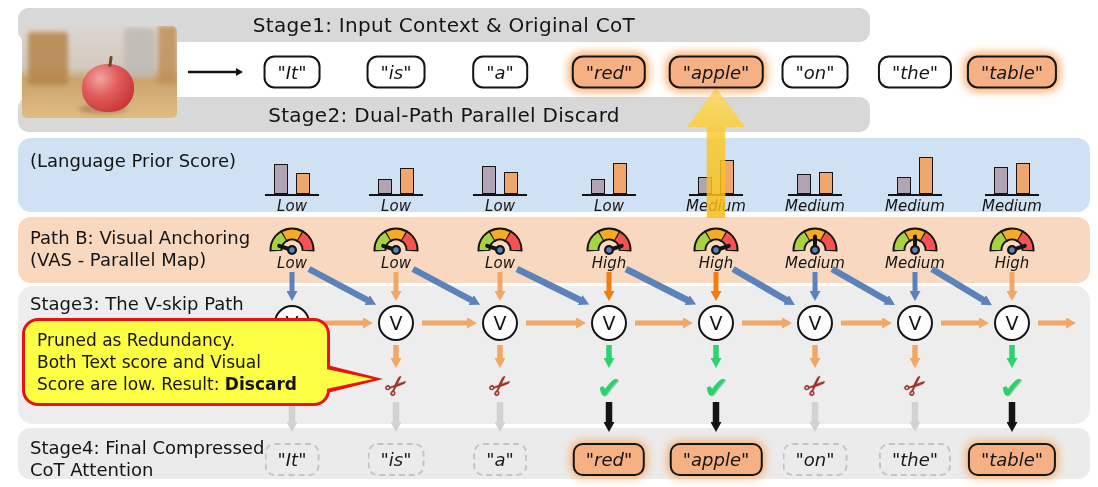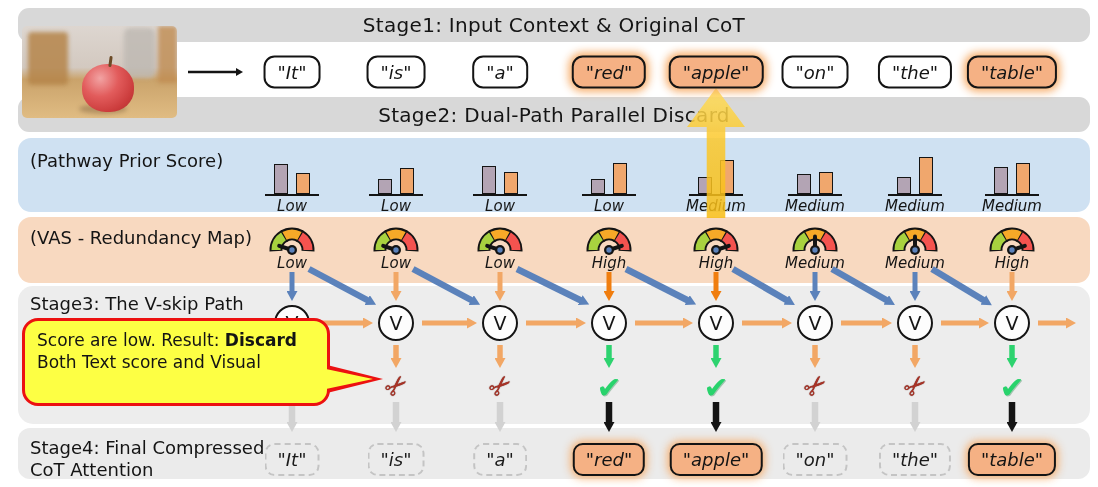--- a/index.html
+++ b/index.html
@@ -1,19 +1,19 @@
 <!DOCTYPE html>
 <html><head>
 <meta charset="utf-8">
 <style>
   html,body{margin:0;padding:0;background:#fff;}
   *{box-sizing:border-box;}
   .canvas{position:relative;width:1098px;height:487px;background:#fff;overflow:hidden;
           font-family:"DejaVu Sans","Liberation Sans",sans-serif;color:#141414;}
-  .band{position:absolute;left:18px;width:1072px;background:#d8d8d8;border-radius:11px;
+  .band{position:absolute;left:18px;width:852px;background:#d8d8d8;border-radius:11px;
         display:flex;align-items:center;justify-content:center;z-index:1;}
   .band span{font-size:20px;letter-spacing:.3px;}
   .stage1{top:8px;height:34px;}
   .stage2{top:97px;height:35px;}
   .patha-band{position:absolute;left:18px;width:1072px;top:138px;height:74px;border-radius:13px;z-index:1;}
   .pathb-band{position:absolute;left:18px;width:1072px;top:217px;height:66px;border-radius:13px;z-index:1;}
   .stage3-band{position:absolute;left:18px;width:1072px;top:286px;height:138px;background:#ededed;border-radius:15px;z-index:1;}
   .stage4-band{position:absolute;left:18px;width:1072px;top:428px;height:51px;background:#ebebeb;border-radius:12px;z-index:1;}
   .rowlabel{position:absolute;left:30px;font-size:18px;line-height:1.22;z-index:2;}
   .photo{position:absolute;left:22px;top:26px;width:155px;height:92px;border-radius:5px;overflow:hidden;z-index:3;
@@ -76,25 +76,26 @@
     <div class="apple-body"></div>
     <div class="apple-stem"></div>
   </div>
 
   <div class="patha-band" style="background: rgb(207, 225, 242);"></div>
   <div class="pathb-band" style="background: rgb(248, 217, 192);"></div>
   <div class="stage3-band"></div>
   <div class="stage4-band"></div>
 
   <div class="rowlabel" style="top:150px;">
-    <div>(Pathway Prior Score)</div>
+    <div>(Language Prior Score)</div>
   </div>
 
   <div class="rowlabel" style="top:227px;">
-    <div>(VAS - Redundancy  Map)</div>
+    <div>Path B: Visual Anchoring</div>
+    <div>(VAS - Parallel  Map)</div>
   </div>
 
   <div class="s3title">Stage3: The V-skip Path</div>
 
   <div class="rowlabel" style="top:437px;">
     <div>Stage4: Final Compressed</div>
     <div>CoT Attention</div>
   </div>
 
   <div class="big-arrow"></div>
@@ -346,19 +347,20 @@
       <div class="s4box pruned" style="left: 396px;">"is"</div>
       <div class="s4box pruned" style="left: 500px;">"a"</div>
       <div class="s4box kept" style="left: 609px;">"red"</div>
       <div class="s4box kept" style="left: 716px;">"apple"</div>
       <div class="s4box pruned" style="left: 815px;">"on"</div>
       <div class="s4box pruned" style="left: 915px;">"the"</div>
       <div class="s4box kept" style="left: 1012px;">"table"</div>
     </div>
 
   <div class="bubble">
+    <div>Pruned as Redundancy.</div>
+    <div>Both Text score and Visual</div>
     <div><span>Score are low. Result: </span><b>Discard</b></div>
-    <div>Both Text score and Visual</div>
     <div class="tail-outer"></div>
     <div class="tail-inner"></div>
   </div>
 
 </div>
 
 </body></html>

